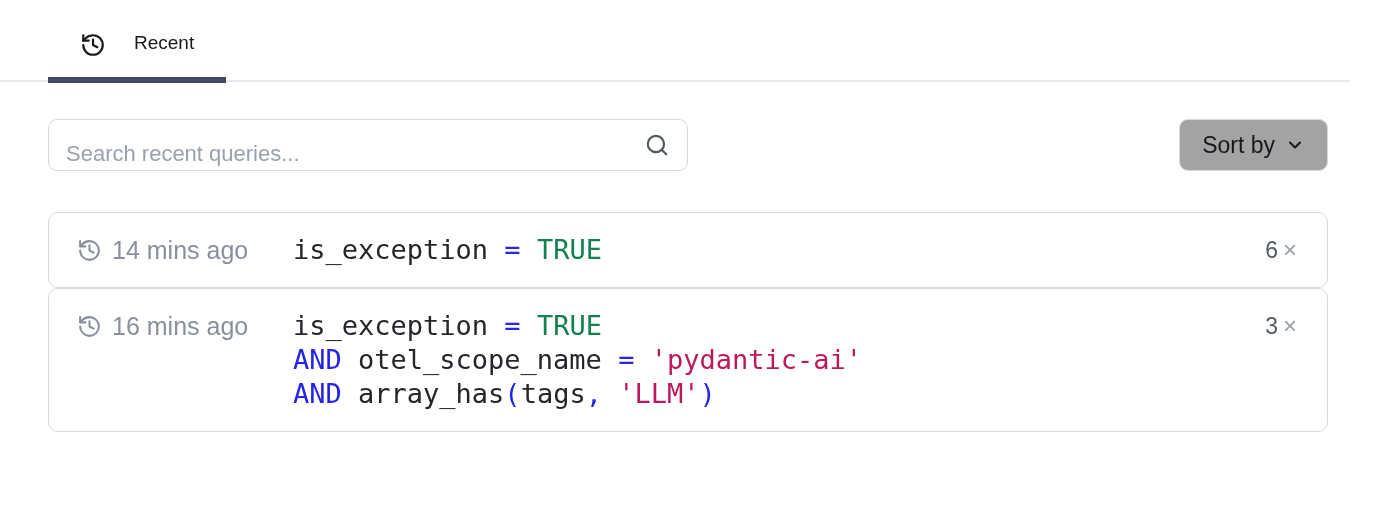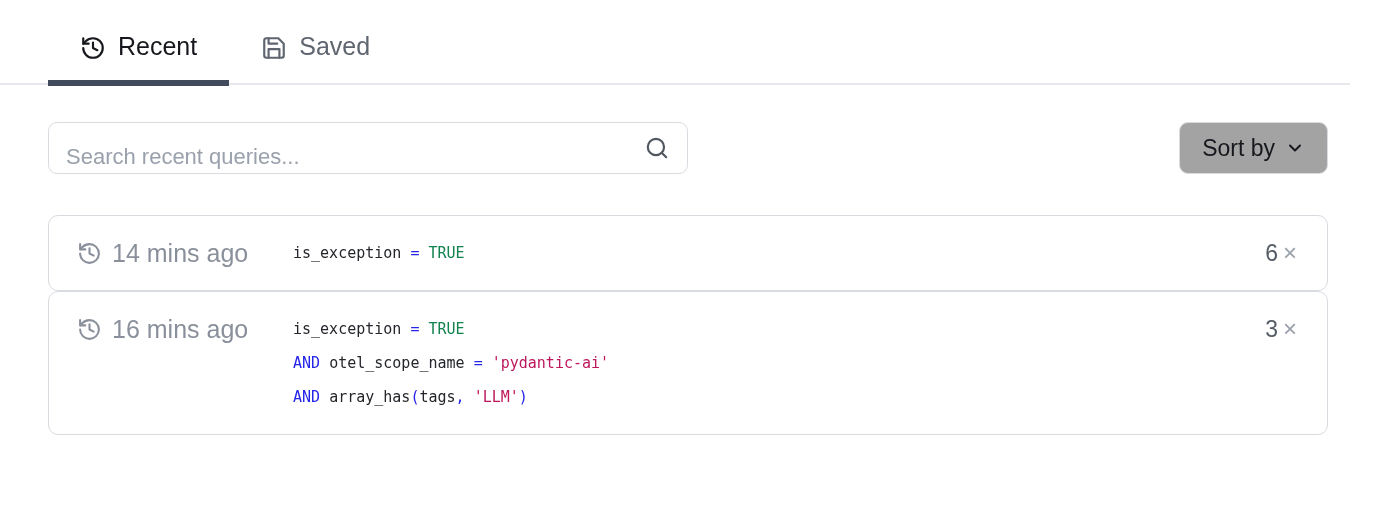--- a/index.html
+++ b/index.html
@@ -14,23 +14,23 @@
   
   .tabbar {
     display:flex; align-items:flex-end;
     padding:26px 24px 0 48px;
     margin:0 24px 0 0;
     border-bottom:2px solid #e7e9ec;
     position:relative;
   }
   .tab {
     position:relative;
-    display:flex; align-items:flex-end; gap:12px;
+    display:flex; align-items:flex-start; gap:28px;
     padding:6px 32px 22px 32px;
-    font-size:25px; color:#5f6670; cursor:pointer;
+    font-size:19px; color:#5f6670; cursor:pointer;
     user-select:none;
   }
   .tab .tab-icon { color:#5f6670; }
   .tab.active { color:#16181d; font-weight:500; }
   .tab.active .tab-icon { color:#16181d; }
   .tab.active::after {
     content:""; position:absolute; left:0; right:0; bottom:-3px;
     height:6px; background:#414b5c;
   }
 
@@ -78,21 +78,21 @@
     flex:0 0 auto; width:216px;
     display:flex; align-items:center; gap:10px;
     height:34px;
     color:#8a909b; font-size:25px;
   }
   .meta .hist { color:#8a909b; }
 
   .code {
     margin:0; flex:1 1 auto;
     font-family:"DejaVu Sans Mono","Liberation Mono",monospace;
-    font-size:15px; line-height:34px;
+    font-size:27px; line-height:34px;
     color:#24262b;
     white-space:pre;
   }
   .tok-ident, .tok-plain { color:#24262b; }
   .tok-kw, .tok-op, .tok-punct { color:#2525e8; }
   .tok-bool { color:#12824e; }
   .tok-str  { color:#be185d;text-align:center; }
 
   .count {
     margin-left:auto; flex:0 0 auto;
@@ -108,30 +108,20 @@
 <div class="tabbar">
   <div class="tab active">
     <span class="tab-icon">
       <svg width="26" height="26" viewBox="0 0 24 24" fill="none" stroke="currentColor" stroke-width="2" stroke-linecap="round" stroke-linejoin="round">
         <path d="M3 12a9 9 0 1 0 9-9 9.75 9.75 0 0 0-6.74 2.74L3 8"></path>
         <path d="M3 3v5h5"></path>
         <path d="M12 7v5l4 2"></path>
       </svg>
     </span>
     <span>Recent</span>
-  </div>
-  <div class="tab">
-    <span class="tab-icon">
-      <svg width="26" height="26" viewBox="0 0 24 24" fill="none" stroke="currentColor" stroke-width="2" stroke-linecap="round" stroke-linejoin="round">
-        <path d="M19 21H5a2 2 0 0 1-2-2V5a2 2 0 0 1 2-2h11l5 5v11a2 2 0 0 1-2 2z"></path>
-        <path d="M17 21v-8H7v8"></path>
-        <path d="M7 3v5h8"></path>
-      </svg>
-    </span>
-    <span>Saved</span>
   </div>
 </div>
 
 <div class="content">
   <div class="controls-row">
     <div class="search-box">
       <input type="text" placeholder="Search recent queries..." style="">
       <span class="search-icon">
         <svg width="26" height="26" viewBox="0 0 24 24" fill="none" stroke="currentColor" stroke-width="2" stroke-linecap="round" stroke-linejoin="round">
           <circle cx="11" cy="11" r="7.5"></circle>

